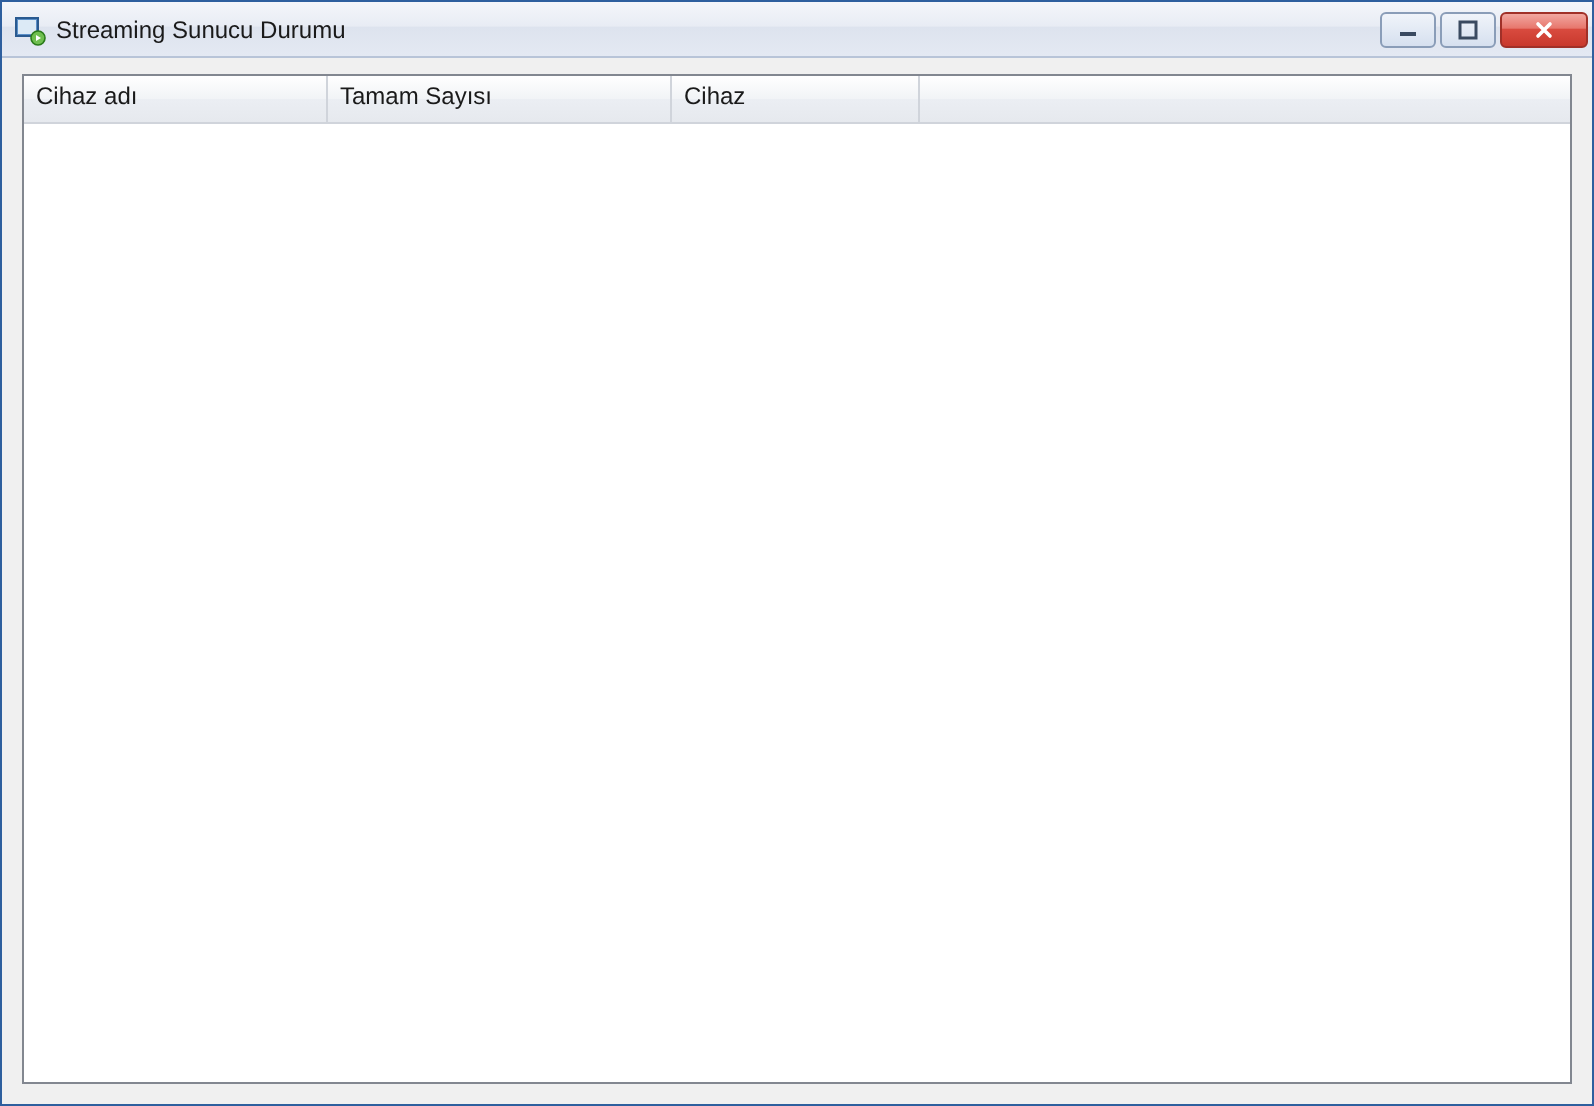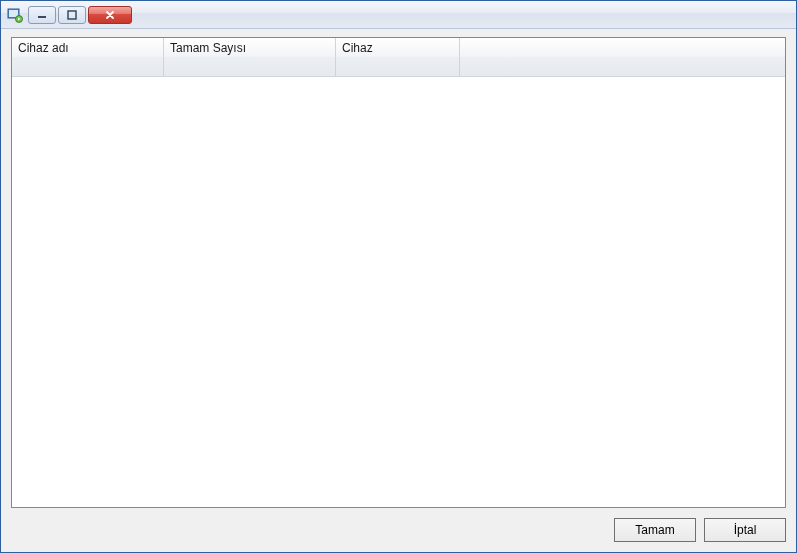--- a/index.html
+++ b/index.html
@@ -68,21 +68,21 @@
       background: #f0f0f0;
     }
     .table-wrap {
       flex: 1;
       border: 1px solid #828790;
       background: #fff;
       overflow: hidden;
     }
     .table-header {
       display: flex;
-      height: 39px;
+      height: 24px;
       background: linear-gradient(to bottom, #ffffff, #f1f3f6 50%, #ebeef3 51%, #e6e9ee);
       border-bottom: 1px solid #d0d4db;
       justify-content: center;
     }
     .th {
       border-right: 1px solid #d0d4db;
       padding: 3px 6px;
       font-size: 12px;
       color: #1a1a1a;
       white-space: nowrap;
@@ -119,20 +119,21 @@
 
 <div class="titlebar">
   <span class="titlebar-icon">
     <svg width="16" height="16" viewBox="0 0 16 16">
       <rect x="1" y="2" width="11" height="9" fill="#5a8fc8" stroke="#2a5a90" stroke-width="1"></rect>
       <rect x="2" y="3" width="9" height="7" fill="#dceaf6"></rect>
       <circle cx="12" cy="12" r="3.5" fill="#6fbf4f" stroke="#2a7a1a" stroke-width="0.8"></circle>
       <path d="M11 10.5 L11 13.5 L13.5 12 Z" fill="#fff"></path>
     </svg>
   </span>
+  <span class="titlebar-title">Streaming Sunucu Durumu</span>
   <div class="win-controls">
     <div class="win-btn">
       <svg width="10" height="10" viewBox="0 0 10 10">
           <rect x="1" y="6" width="8" height="2" fill="#3a4a60"></rect>
         </svg>
     </div>
     <div class="win-btn">
       <svg width="10" height="10" viewBox="0 0 10 10">
           <rect x="1" y="1" width="8" height="8" fill="none" stroke="#3a4a60" stroke-width="1.5"></rect>
         </svg>
@@ -148,17 +149,13 @@
 <div class="content">
   <div class="table-wrap">
     <div class="table-header">
       <div class="th col0">Cihaz adı</div>
       <div class="th col1">Tamam Sayısı</div>
       <div class="th col3">Cihaz</div>
       <div class="th col4"></div>
     </div>
     <div class="table-body"></div>
   </div>
-  <div class="button-row">
-    <button class="btn">Tamam</button>
-    <button class="btn">İptal</button>
-  </div>
 </div>
 
 </body></html>

